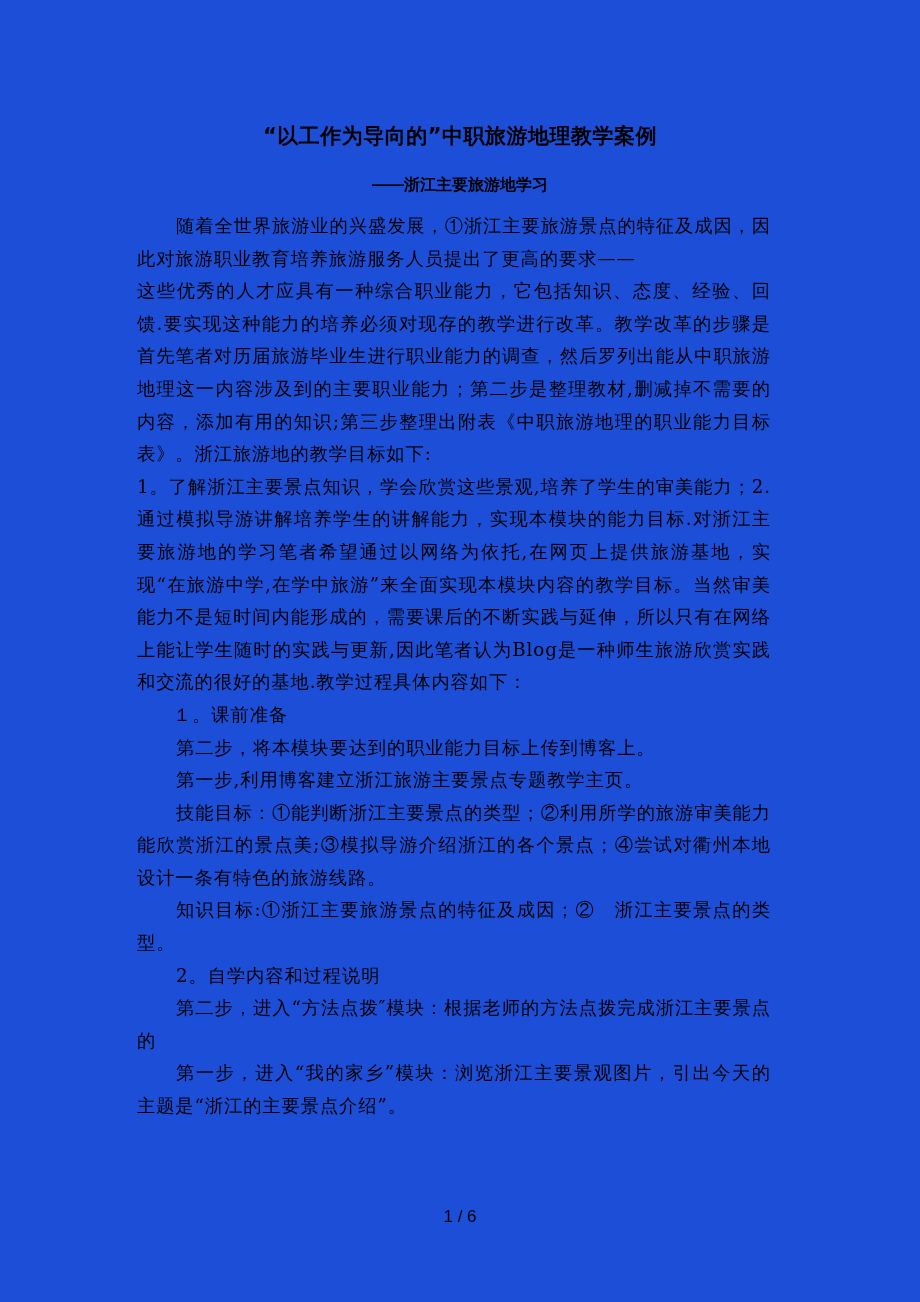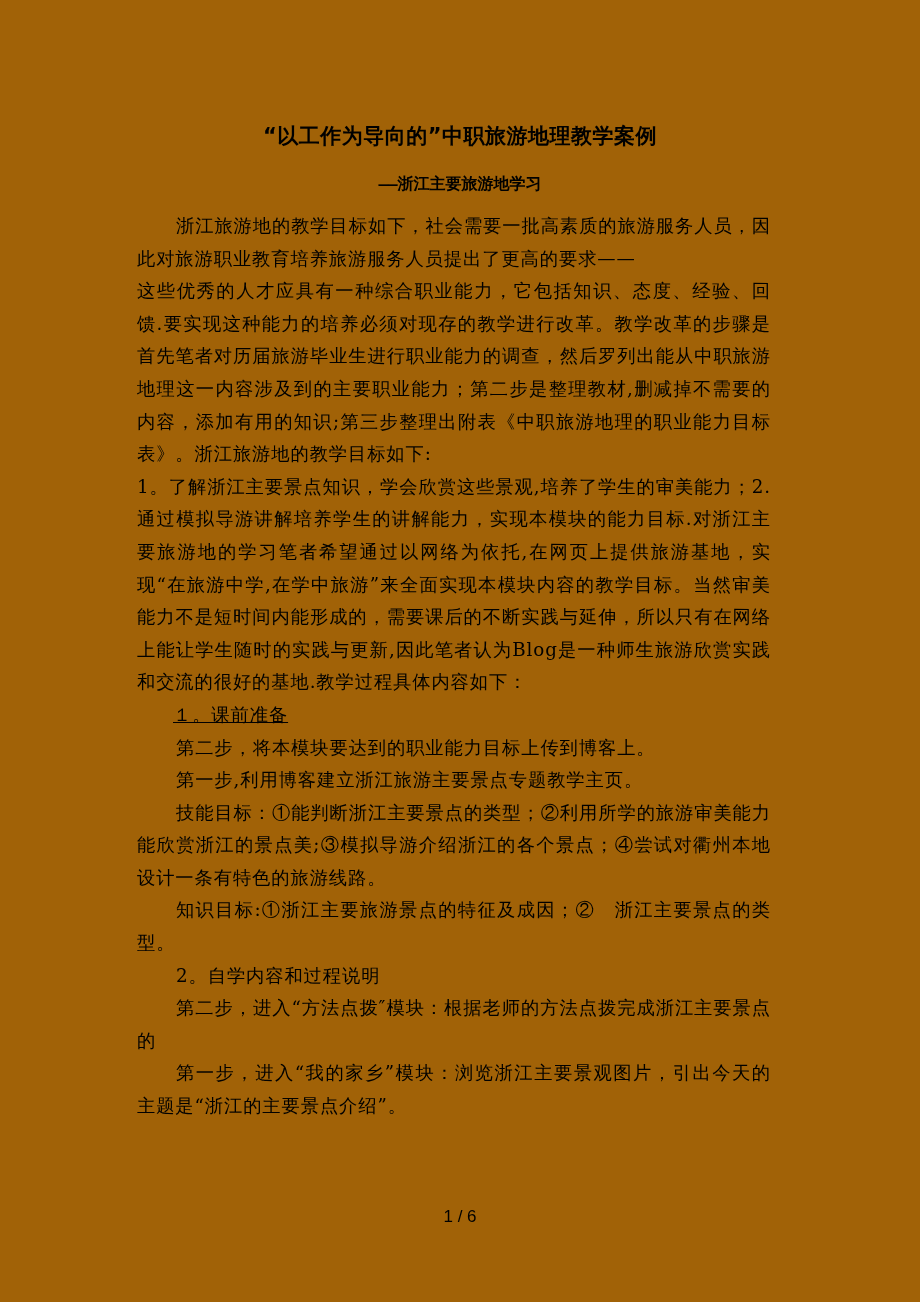--- a/index.html
+++ b/index.html
@@ -13,41 +13,41 @@
       position: relative;
       overflow: hidden;
       font-family: "DejaVu Serif", "Liberation Serif", serif;
       color: #000000;
     }
     .page {
       position: absolute;
       left: 0; top: 0;
       width: 920px;
       height: 1302px;
-      background: #a16207;
+      background: #1d4ed8;
     }
     .title {
       position: absolute;
       left: 0;
       width: 920px;
       top: 120px;
       text-align: center;
       font-family: "DejaVu Sans", "Liberation Sans", sans-serif;
       font-weight: bold;
       font-size: 21px;
       line-height: 32px;
       letter-spacing: 0.5px;
     }
     .subtitle {
       position: absolute;
       left: 0;
       width: 920px;
       top: 171px;
       text-align: center;
-      font-family: Liberation Mono, monospace;
+      font-family: Liberation Sans, sans-serif;
       font-weight: bold;
       font-size: 16px;
       line-height: 28px;
     }
     .body {
       position: absolute;
       left: 137px;
       top: 210px;
       width: 634px;
       font-size: 18.3px;
@@ -57,21 +57,20 @@
     }
     .body p {
       margin: 0;
       padding: 0;
     }
     .indent {
       text-indent: 39px;
     }
     .indent-small {
       text-indent: 36px;
-      text-decoration: underline;
     }
     .footer {
       position: absolute;
       left: 0;
       width: 920px;
       top: 1205px;
       text-align: center;
       font-family: Liberation Sans, sans-serif;
       font-size: 17px;
       line-height: 24px;
@@ -79,21 +78,21 @@
   </style>
 </head>
 <body>
 
 <div class="page">
 
   <div class="title">“以工作为导向的”中职旅游地理教学案例</div>
   <div class="subtitle">——浙江主要旅游地学习</div>
 
   <div class="body">
-    <p class="indent">浙江旅游地的教学目标如下，社会需要一批高素质的旅游服务人员，因此对旅游职业教育培养旅游服务人员提出了更高的要求——</p>
+    <p class="indent">随着全世界旅游业的兴盛发展，①浙江主要旅游景点的特征及成因，因此对旅游职业教育培养旅游服务人员提出了更高的要求——</p>
     <p>这些优秀的人才应具有一种综合职业能力，它包括知识、态度、经验、回馈.要实现这种能力的培养必须对现存的教学进行改革。教学改革的步骤是首先笔者对历届旅游毕业生进行职业能力的调查，然后罗列出能从中职旅游地理这一内容涉及到的主要职业能力；第二步是整理教材,删减掉不需要的内容，添加有用的知识;第三步整理出附表《中职旅游地理的职业能力目标表》。浙江旅游地的教学目标如下:</p>
     <p>1。了解浙江主要景点知识，学会欣赏这些景观,培养了学生的审美能力；2.通过模拟导游讲解培养学生的讲解能力，实现本模块的能力目标.对浙江主要旅游地的学习笔者希望通过以网络为依托,在网页上提供旅游基地，实现“在旅游中学,在学中旅游”来全面实现本模块内容的教学目标。当然审美能力不是短时间内能形成的，需要课后的不断实践与延伸，所以只有在网络上能让学生随时的实践与更新,因此笔者认为Blog是一种师生旅游欣赏实践和交流的很好的基地.教学过程具体内容如下：</p>
     <p class="indent-small">１。课前准备</p>
     <p class="indent">第二步，将本模块要达到的职业能力目标上传到博客上。</p>
     <p class="indent">第一步,利用博客建立浙江旅游主要景点专题教学主页。</p>
     <p class="indent">技能目标：①能判断浙江主要景点的类型；②利用所学的旅游审美能力能欣赏浙江的景点美;③模拟导游介绍浙江的各个景点；④尝试对衢州本地设计一条有特色的旅游线路。</p>
     <p class="indent">知识目标:①浙江主要旅游景点的特征及成因；②　浙江主要景点的类型。</p>
     <p class="indent">2。自学内容和过程说明</p>
     <p class="indent">第二步，进入“方法点拨″模块：根据老师的方法点拨完成浙江主要景点的</p>
     <p class="indent">第一步，进入“我的家乡”模块：浏览浙江主要景观图片，引出今天的主题是“浙江的主要景点介绍”。</p>

